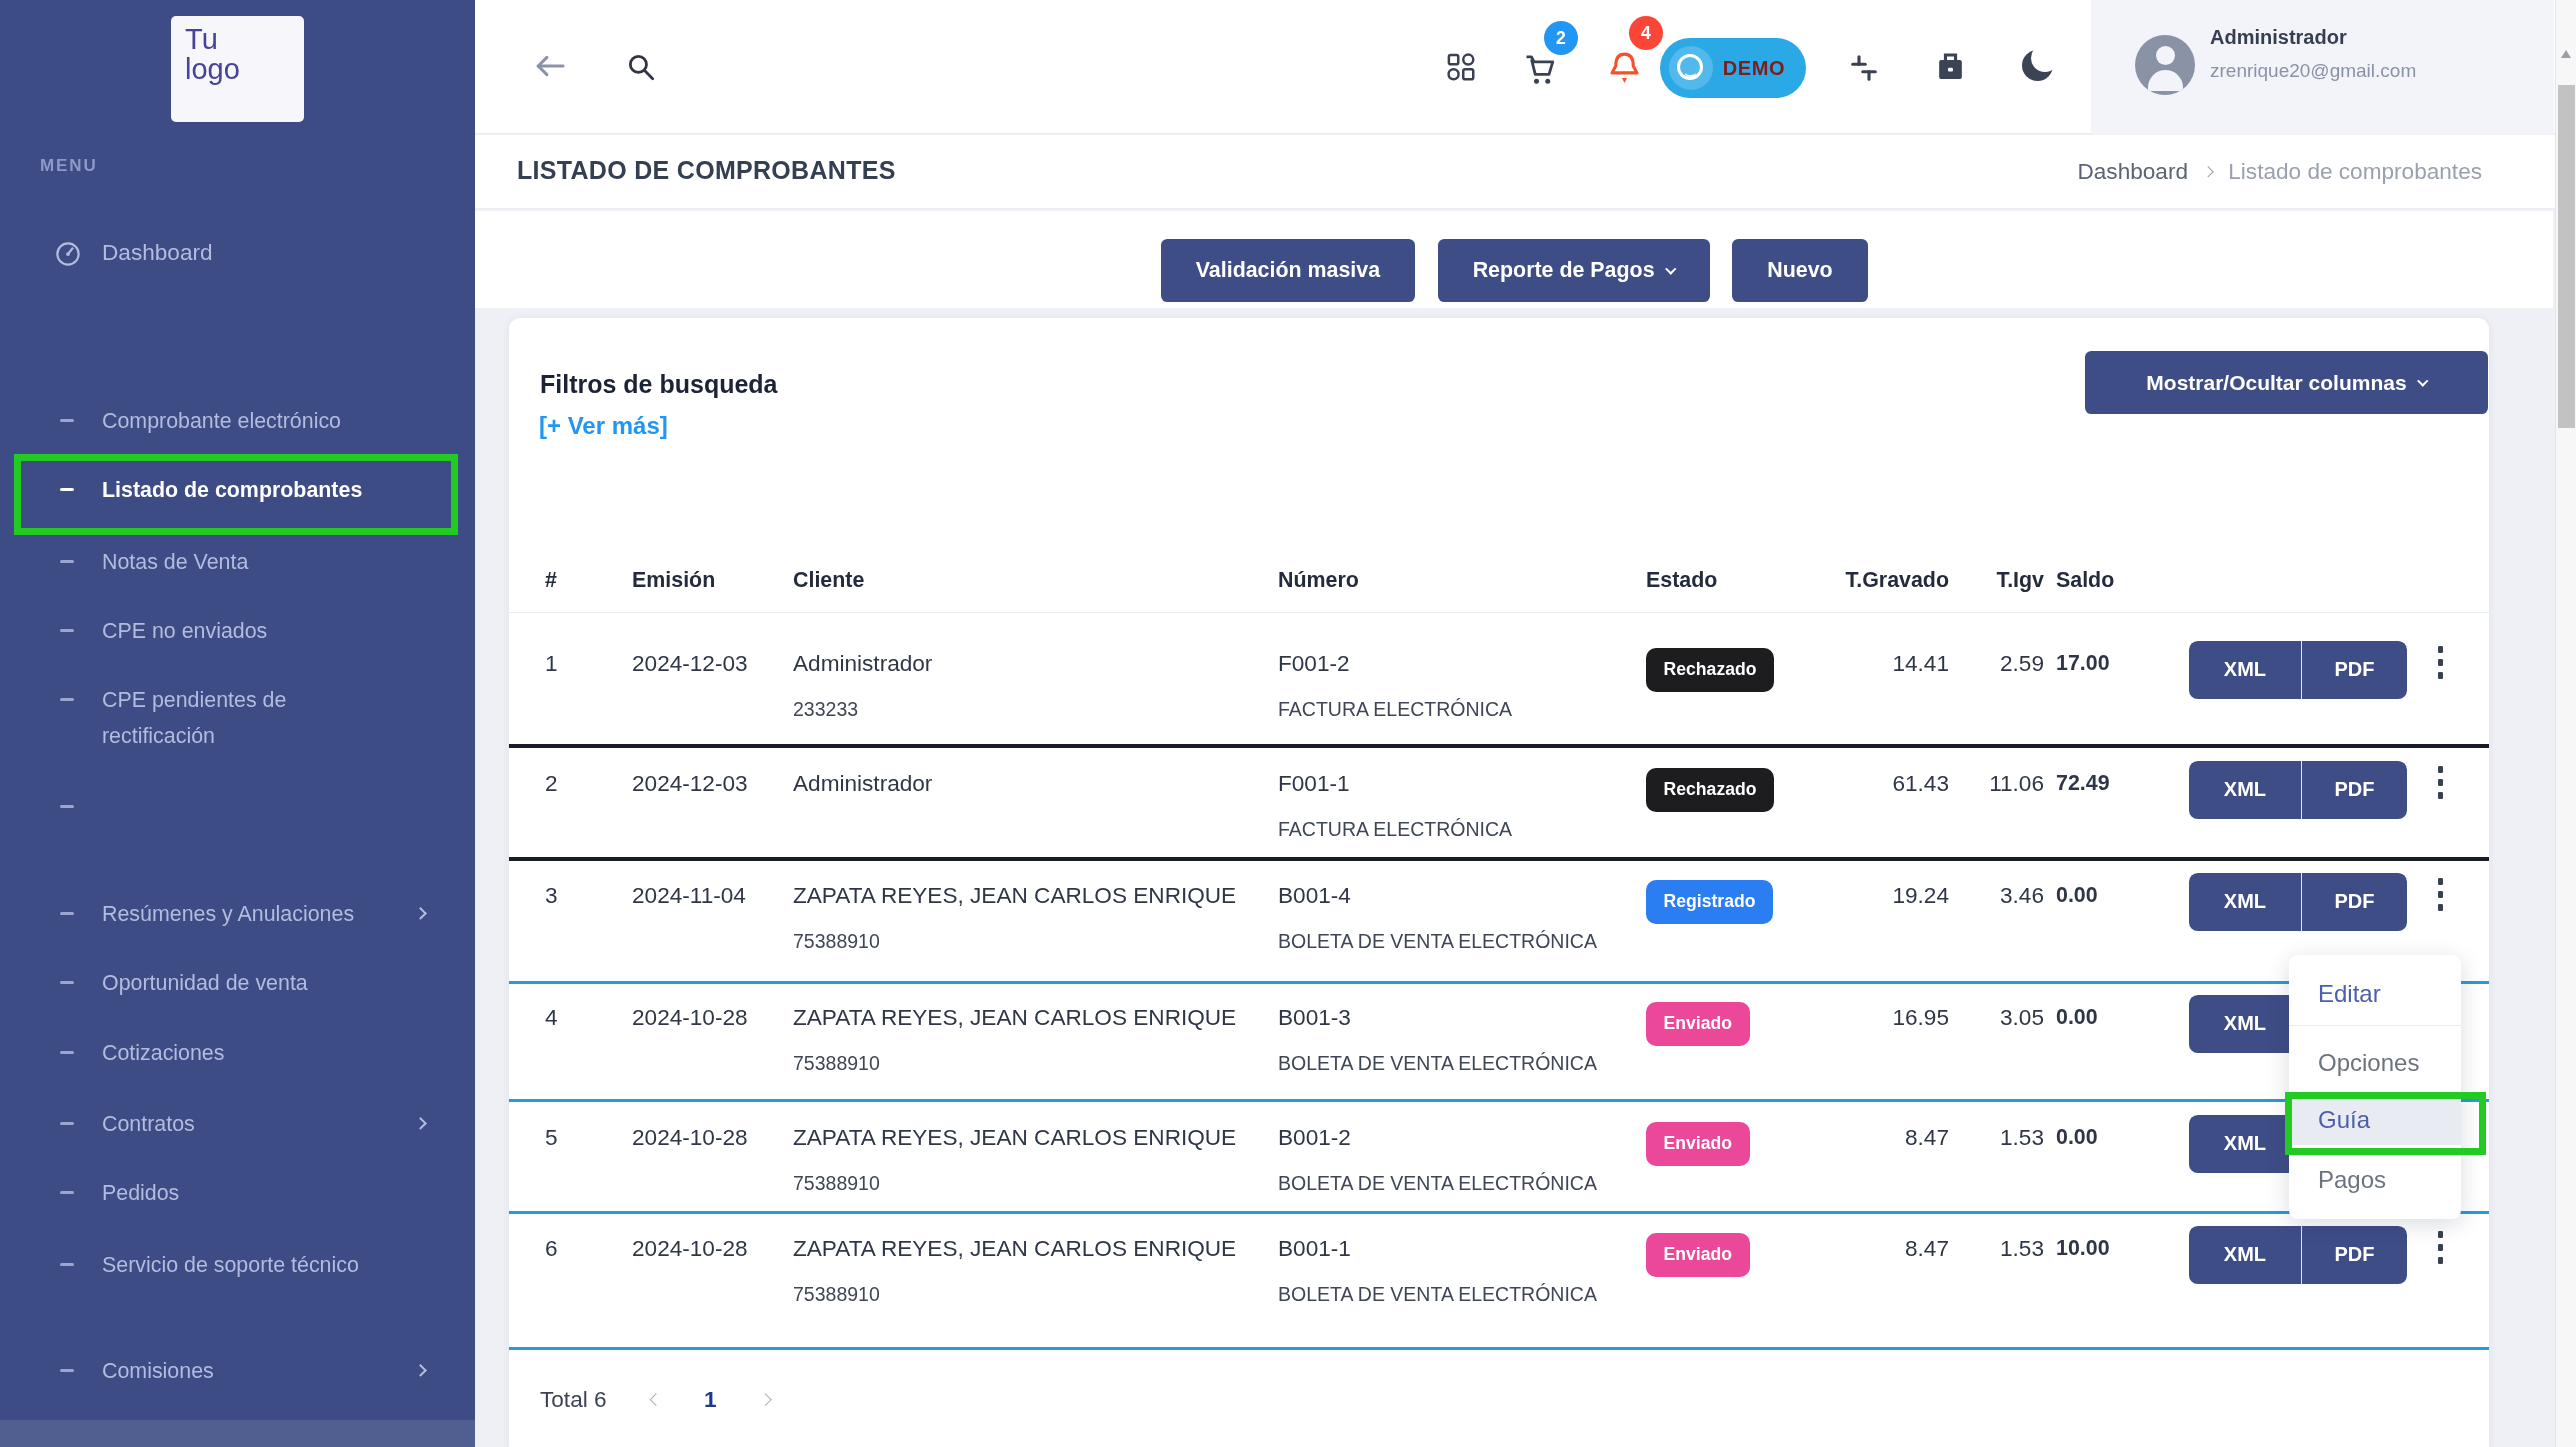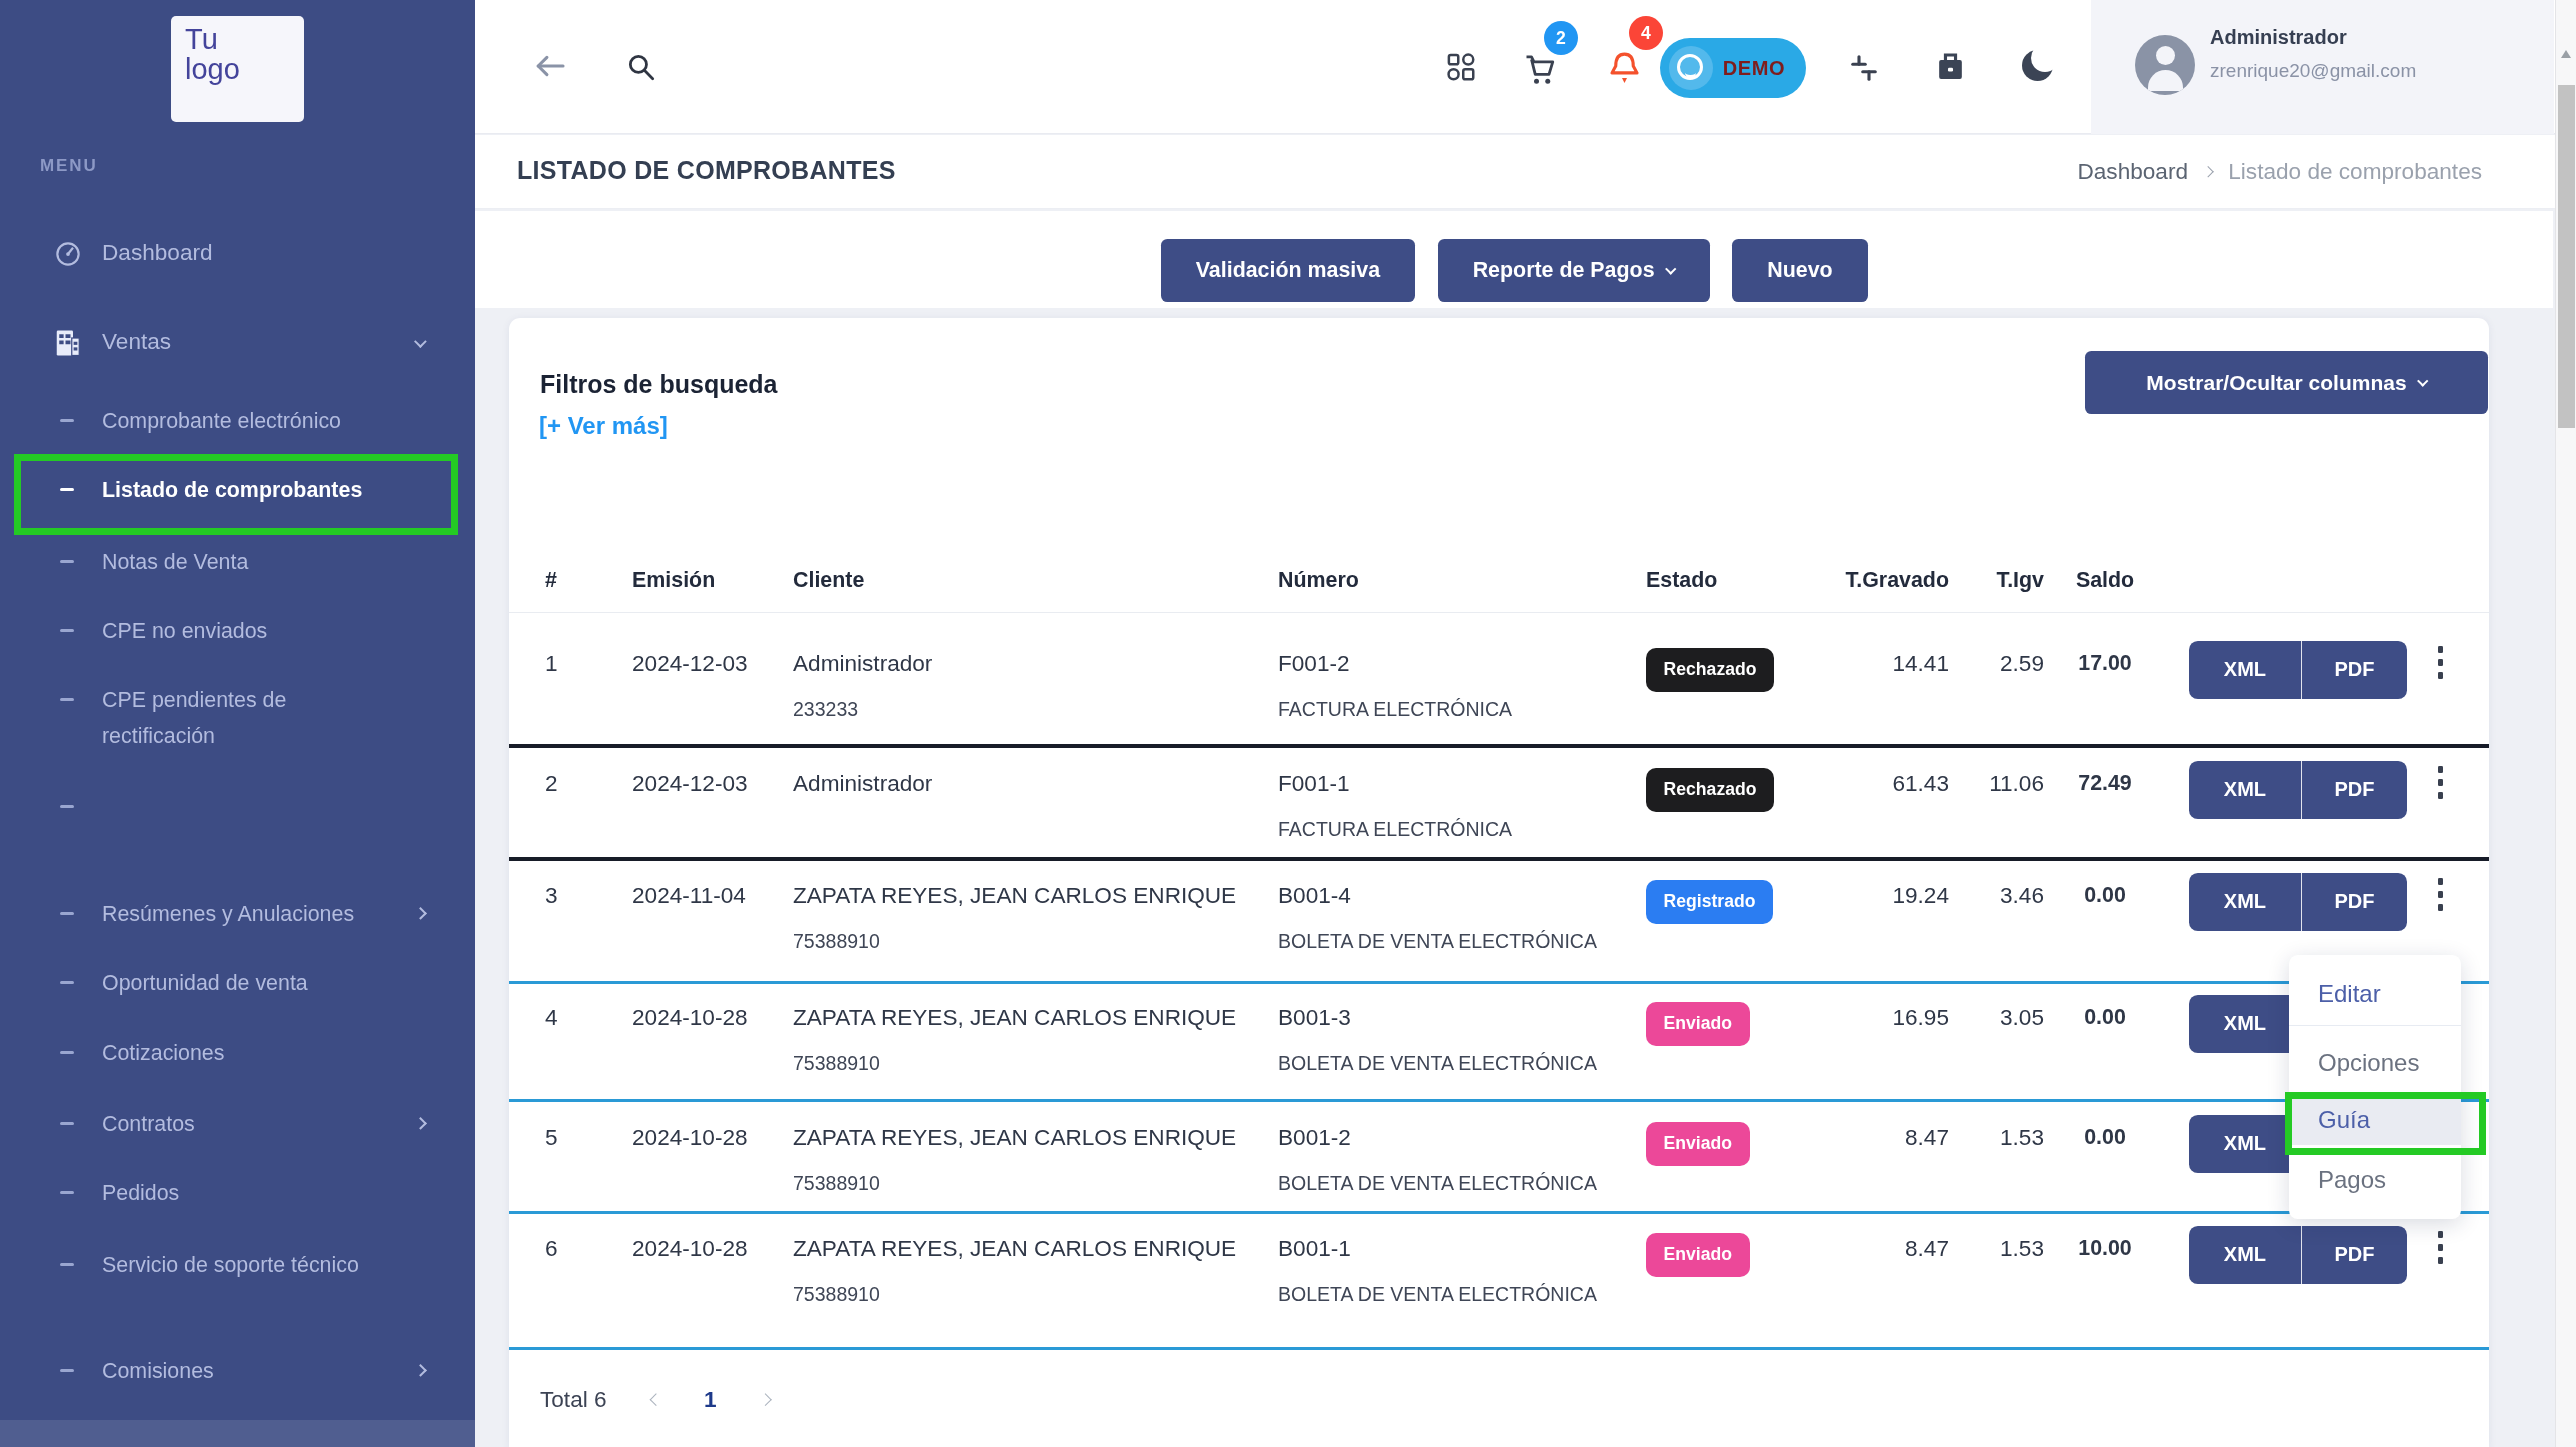--- a/index.html
+++ b/index.html
@@ -67,21 +67,21 @@
   .thead { position:absolute; left:0; top:247px; width:100%; height:48px; border-bottom:1.3px solid #e9ecf1; }
   .cell { position:absolute; font-size:21.4px; }
   .hcell { font-weight:700; color:#232b3c; line-height:31px; }
   .c-num    { left:36px;   width:63px; }
   .c-emi    { left:123px;  width:176px; }
   .c-cli    { left:284px;  width:484px; }
   .c-numero { left:769px; width:365px; }
   .c-estado { left:1137px; width:176px; }
   .c-grav   { left:1314px; width:126px; text-align:right; }
   .c-igv    { left:1472px; width:63px; text-align:right; }
-  .c-saldo  { left:1547px; width:98px; text-align:center; }
+  .c-saldo  { left:1547px; width:98px; text-align:left; }
   .c-actions{ left:1680px; width:218px; }
   .c-kebab  { left:1919px; width:28px; }
   .trow { position:absolute; left:0; width:100%; }
   .trow.d-dark { border-bottom:4.4px solid #171c28; }
   .trow.d-blue { border-bottom:3.8px solid #2a9ad6; }
   .trow .cell { top:19px; line-height:31px; color:#2f3747; }
   .trow .main { font-weight:500; font-size:22.6px; color:#2f3747; }
   .trow .sub { margin-top:14px; font-size:19.5px; font-weight:400; color:#3f4656; }
   .badge { display:inline-block; padding:6.3px 17.6px; border-radius:10px; color:#fff; font-size:17.6px; font-weight:700; }
   .b-rech { background:#1d1d1f; }
@@ -137,36 +137,20 @@
     <span class="s-ico">
       <svg width="30" height="30" viewBox="0 0 48 48">
           <circle cx="24" cy="24" r="17" fill="none" stroke="#b3bcdf" stroke-width="3.5"></circle>
           <path d="M24 24 L32 14" stroke="#b3bcdf" stroke-width="3.5" fill="none"></path>
           <circle cx="24" cy="24" r="3" fill="#b3bcdf"></circle>
         </svg>
     </span>
     <span class="s-label">Dashboard</span>
   </div>
 
-  <div class="s-item top" style="top:324px">
-    <span class="s-ico">
-      <svg width="30" height="30" viewBox="0 0 48 48">
-          <rect x="6" y="4" width="26" height="40" rx="2" fill="#e8ecfa"></rect>
-          <rect x="10" y="10" width="7" height="6" fill="#3d4c84"></rect>
-          <rect x="20" y="10" width="8" height="6" fill="#3d4c84"></rect>
-          <rect x="10" y="20" width="7" height="6" fill="#3d4c84"></rect>
-          <rect x="20" y="20" width="8" height="6" fill="#3d4c84"></rect>
-          <rect x="30" y="16" width="12" height="28" fill="#e8ecfa" stroke="#3d4c84" stroke-width="2"></rect>
-          <rect x="33" y="22" width="6" height="5" fill="#3d4c84"></rect>
-          <rect x="33" y="31" width="6" height="5" fill="#3d4c84"></rect>
-        </svg>
-    </span>
-    <span class="s-label">Ventas</span>
-    <span class="s-chev chev down"></span>
-  </div>
 
   <div class="s-item" style="top:403px">
     <span class="s-dash"></span>
     <span class="s-label">Comprobante electrónico</span>
   </div>
 
   <div class="s-item active" style="top:472px">
     <span class="s-dash"></span>
     <span class="s-label">Listado de comprobantes</span>
   </div>

